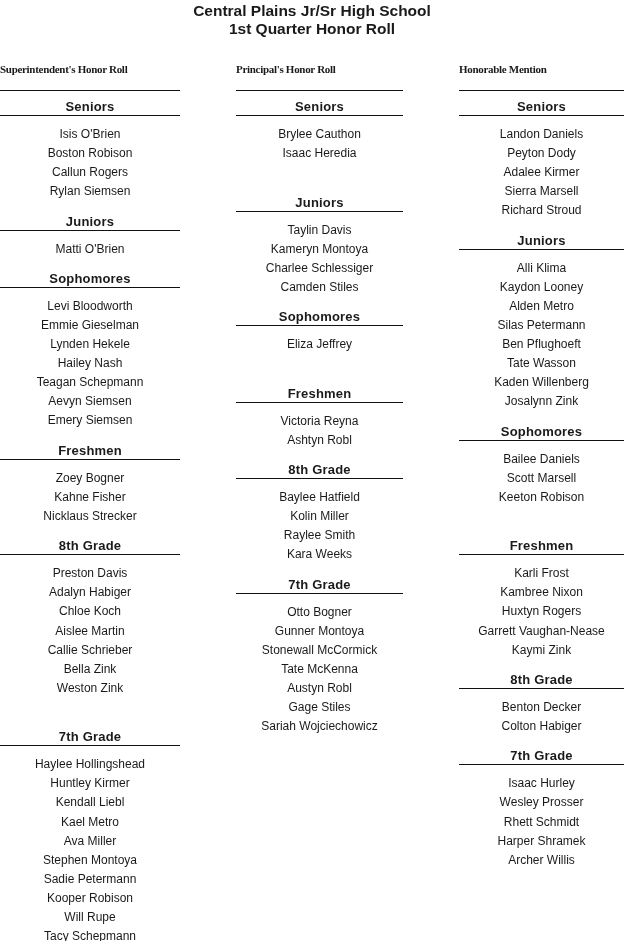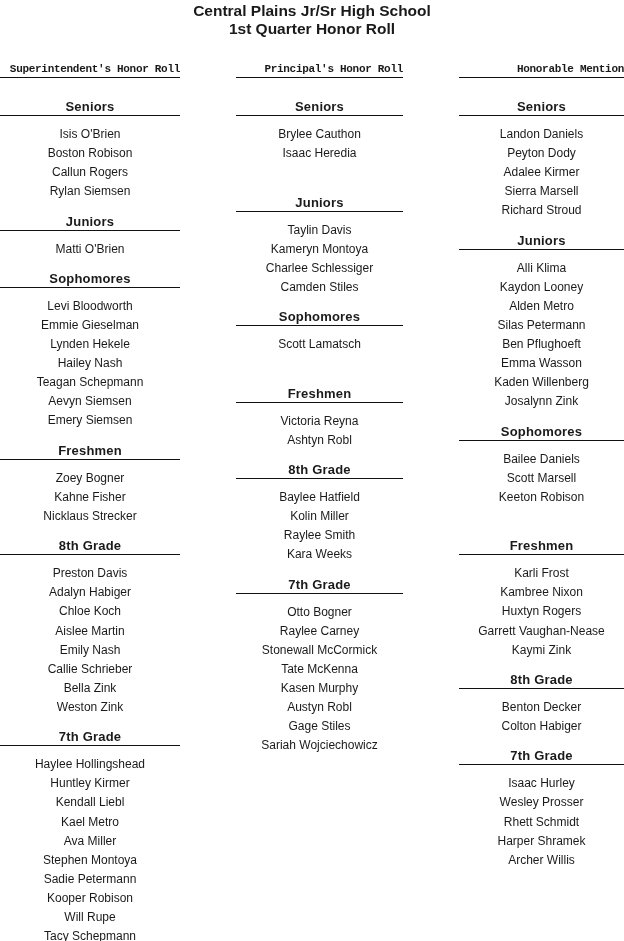--- a/index.html
+++ b/index.html
@@ -4,21 +4,21 @@
   <style>
     html, body { margin: 0; padding: 0; background: #ffffff; }
     body { width: 624px; height: 941px; position: relative; overflow: hidden; font-family: "Liberation Sans", sans-serif; color: #1a1a1a; }
     .title { position: absolute; left: 0; width: 624px; text-align: center; font-weight: bold; font-size: 15.5px; line-height: 18px; }
     .title.t1 { top: 2px; }
     .title.t2 { top: 20px; }
     .col { position: absolute; top: 0; }
     .col1 { left: 0; width: 180px; }
     .col2 { left: 236px; width: 167px; }
     .col3 { left: 459px; width: 165px; }
-    .roll-head { position: absolute; top: 62px; left: 0; right: 0; text-align: right; font-size: 11px; font-weight: bold; line-height: 14px; border-bottom: 1.5px solid #111; padding-bottom: 1px; font-family: Liberation Mono, monospace; letter-spacing: -0.3px; }
+    .roll-head { position: absolute; top: 62px; left: 0; right: 0; text-align: left; font-size: 11px; font-weight: bold; line-height: 14px; border-bottom: 1.5px solid #111; padding-bottom: 14px; font-family: Liberation Serif, serif; letter-spacing: -0.3px; }
     .section { position: absolute; left: 0; right: 0; }
     .grade { text-align: center; font-weight: bold; font-size: 13px; line-height: 17px; height: 17px; border-bottom: 1.5px solid #111; letter-spacing: 0.2px; }
     .names { margin: 9px; padding: 0; list-style: none; }
     .name { text-align: center; font-size: 12px; line-height: 19.1px; height: 19.1px; white-space: nowrap; }
   </style>
 </head>
 <body>
 
 <div class="title t1">Central Plains Jr/Sr High School</div>
 <div class="title t2">1st Quarter Honor Roll</div>
@@ -60,21 +60,20 @@
         <li class="name">Nicklaus Strecker</li>
       </ul>
     </div>
     <div class="section" style="top: 537.3px;">
       <div class="grade">8th Grade</div>
       <ul class="names">
         <li class="name">Preston Davis</li>
         <li class="name">Adalyn Habiger</li>
         <li class="name">Chloe Koch</li>
         <li class="name">Aislee Martin</li>
-        <li class="name">Emily Nash</li>
         <li class="name">Callie Schrieber</li>
         <li class="name">Bella Zink</li>
         <li class="name">Weston Zink</li>
       </ul>
     </div>
     <div class="section" style="top: 728.3px;">
       <div class="grade">7th Grade</div>
       <ul class="names">
         <li class="name">Haylee Hollingshead</li>
         <li class="name">Huntley Kirmer</li>
@@ -103,21 +102,21 @@
       <ul class="names">
         <li class="name">Taylin Davis</li>
         <li class="name">Kameryn Montoya</li>
         <li class="name">Charlee Schlessiger</li>
         <li class="name">Camden Stiles</li>
       </ul>
     </div>
     <div class="section" style="top: 308.1px;">
       <div class="grade">Sophomores</div>
       <ul class="names">
-        <li class="name">Scott Lamatsch</li>
+        <li class="name">Eliza Jeffrey</li>
       </ul>
     </div>
     <div class="section" style="top: 384.5px;">
       <div class="grade">Freshmen</div>
       <ul class="names">
         <li class="name">Victoria Reyna</li>
         <li class="name">Ashtyn Robl</li>
       </ul>
     </div>
     <div class="section" style="top: 460.9px;">
@@ -126,24 +125,23 @@
         <li class="name">Baylee Hatfield</li>
         <li class="name">Kolin Miller</li>
         <li class="name">Raylee Smith</li>
         <li class="name">Kara Weeks</li>
       </ul>
     </div>
     <div class="section" style="top: 575.5px;">
       <div class="grade">7th Grade</div>
       <ul class="names">
         <li class="name">Otto Bogner</li>
-        <li class="name">Raylee Carney</li>
+        <li class="name">Gunner Montoya</li>
         <li class="name">Stonewall McCormick</li>
         <li class="name">Tate McKenna</li>
-        <li class="name">Kasen Murphy</li>
         <li class="name">Austyn Robl</li>
         <li class="name">Gage Stiles</li>
         <li class="name">Sariah Wojciechowicz</li>
       </ul>
     </div>
   </div>
 <div class="col col3">
   <div class="roll-head">Honorable Mention</div>
 <div class="section" style="top: 98px;">
       <div class="grade">Seniors</div>
@@ -156,21 +154,21 @@
       </ul>
     </div>
     <div class="section" style="top: 231.7px;">
       <div class="grade">Juniors</div>
       <ul class="names">
         <li class="name">Alli Klima</li>
         <li class="name">Kaydon Looney</li>
         <li class="name">Alden Metro</li>
         <li class="name">Silas Petermann</li>
         <li class="name">Ben Pflughoeft</li>
-        <li class="name">Emma Wasson</li>
+        <li class="name">Tate Wasson</li>
         <li class="name">Kaden Willenberg</li>
         <li class="name">Josalynn Zink</li>
       </ul>
     </div>
     <div class="section" style="top: 422.7px;">
       <div class="grade">Sophomores</div>
       <ul class="names">
         <li class="name">Bailee Daniels</li>
         <li class="name">Scott Marsell</li>
         <li class="name">Keeton Robison</li>

